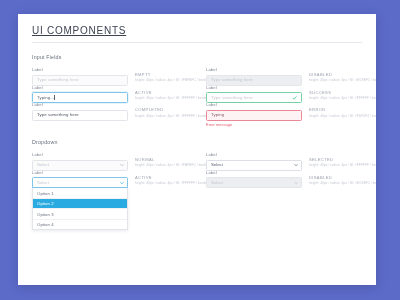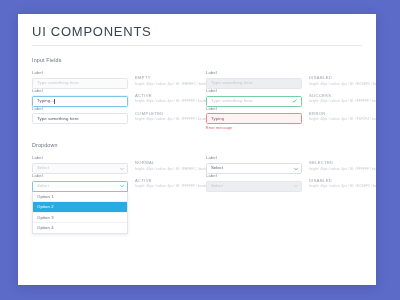--- a/index.html
+++ b/index.html
@@ -32,26 +32,27 @@
     box-shadow: 0 2px 10px rgba(30,38,90,0.22);
     overflow: hidden;
   }
 
   .card-inner {
     padding: 11px 14px 0 14px;
   }
 
   
   .page-title {
-    font-size: 13px;
+    font-size: 10px;
     letter-spacing: 0.75px;
     color: #3d4250;
     font-weight: 400;
     margin: 0 0 6px 0;
     line-height: 1.1;
+    text-decoration: underline;
   }
   .title-rule {
     height: 1px;
     background: #e6e8ee;
     margin: 0 0 11px 0;
   }
 
   
   .section-title {
     font-size: 5.3px;

